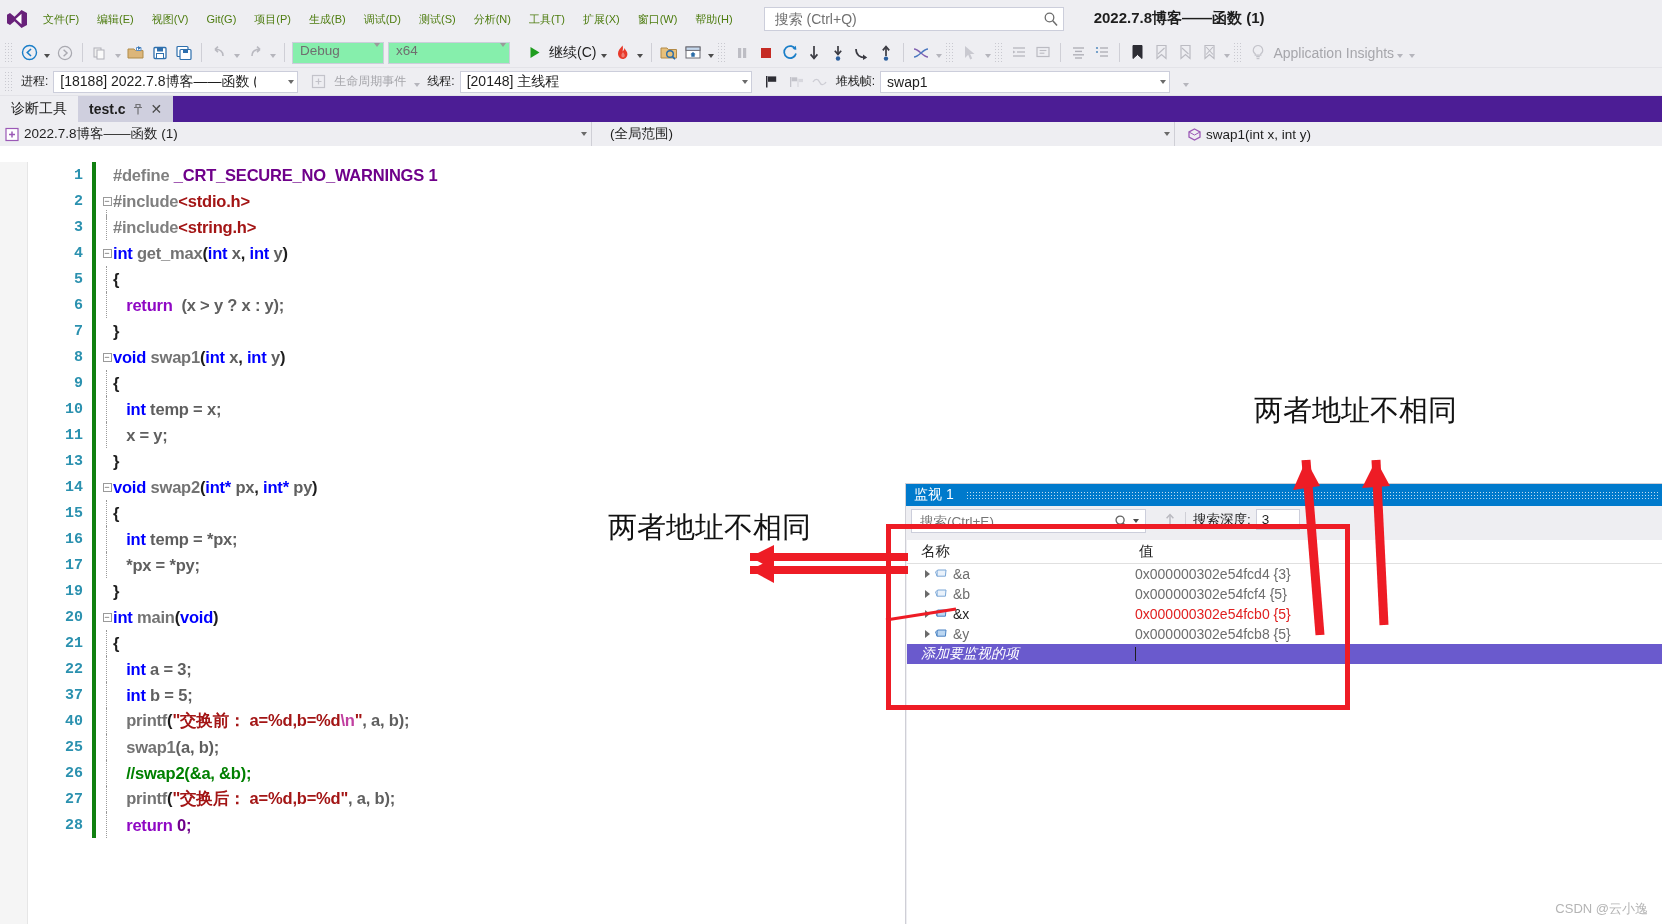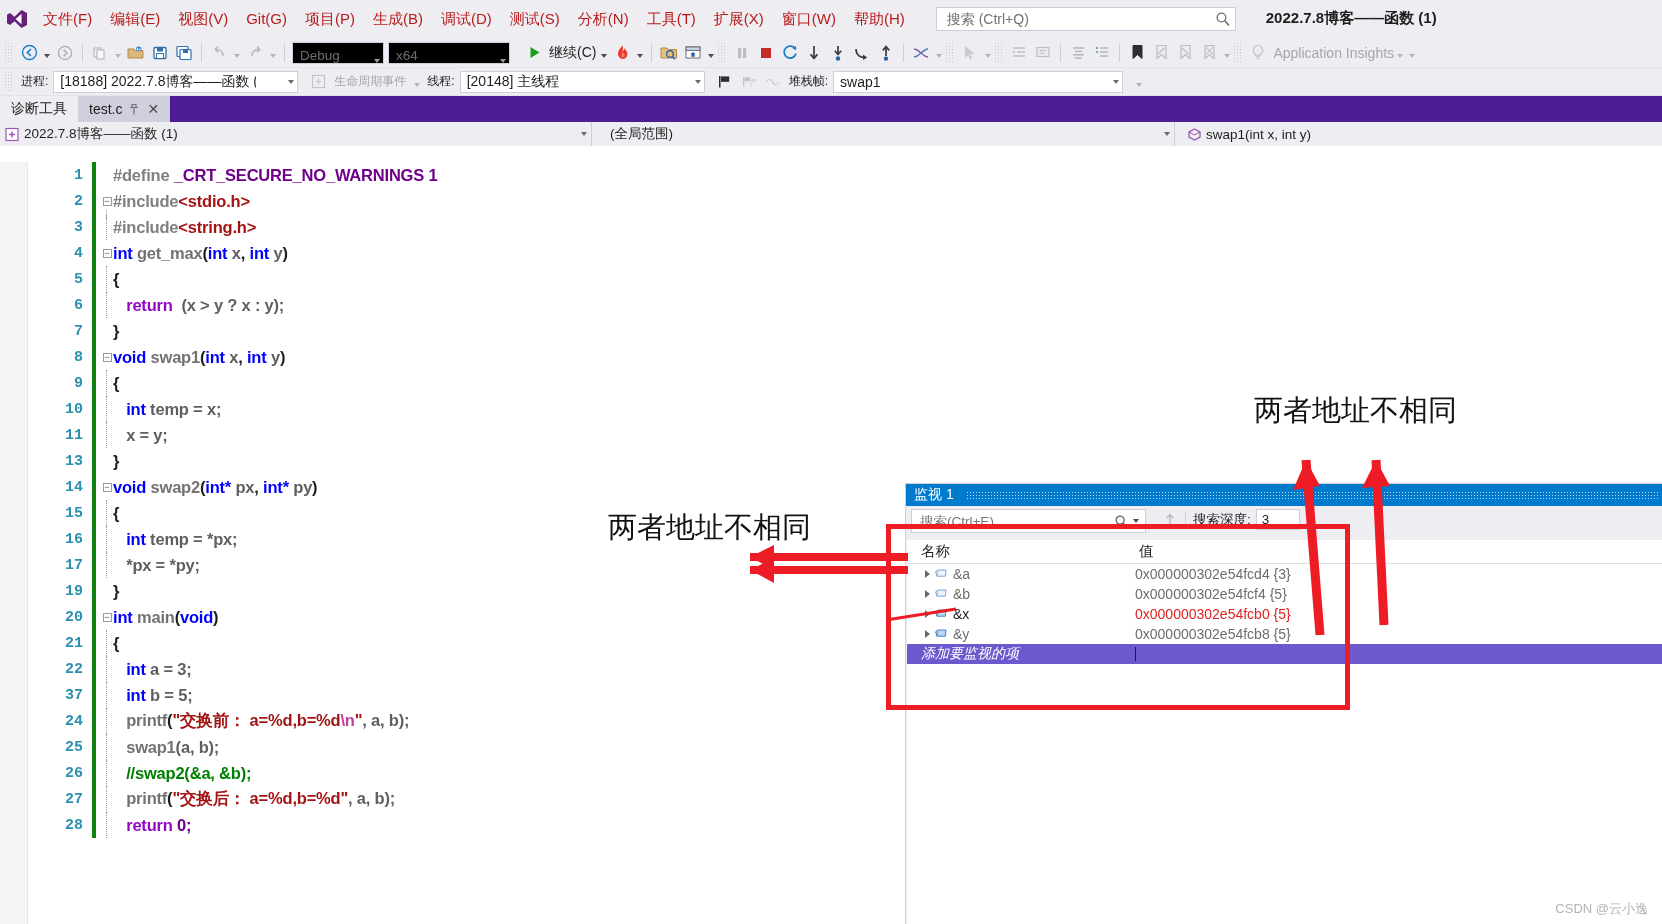--- a/index.html
+++ b/index.html
@@ -15,22 +15,22 @@
   
   .menubar {
     height:38px; background:#eeeef2; display:flex; align-items:center;
     border-bottom:1px solid #eeeef2;
   }
   .vs-logo {
     width:34px; height:38px; display:flex; align-items:center; justify-content:center;
   }
   .vs-logo svg { display:block; }
   .menu-item {
-    padding:0 9px; height:38px; line-height:38px; font-size:15px;
-    color:#b91c1c; white-space:nowrap; cursor:default;
+    padding:0 9px; height:38px; line-height:38px; font-size:11px;
+    color:#4d7c0f; white-space:nowrap; cursor:default;
   }
   .search-box {
     margin-left:22px; width:300px; height:24px; background:#fff;
     border:1px solid #cccedb; display:flex; align-items:center;
     padding:0 4px 0 8px;
   }
   .search-box input {
     border:0; outline:0; flex:1; font-size:14px; color:#6d6d6d;
     font-family:inherit; background:transparent;
   }
@@ -51,22 +51,22 @@
     background-size:3px 3px; opacity:.9; }
   .tb-btn { width:24px; height:24px; display:flex; align-items:center; justify-content:center;
     border-radius:2px; }
   .tb-sep { width:1px; height:19px; background:#cfcfd6; margin:0 5px; }
   .tb-caret { width:12px; height:24px; display:flex; align-items:flex-end; justify-content:center;
     padding-bottom:7px; }
   .tb-caret i { width:0;height:0;border-left:3.5px solid transparent;border-right:3.5px solid transparent;
     border-top:4px solid #4c4c4c; display:block; }
   .tb-caret.dim i { border-top-color:#b5b5bc; }
   .tb-combo {
-    height:22px; min-width:80px; background:#000000; border:1px solid #cccedb;
-    display:flex; align-items:flex-end; justify-content:space-between;
+    height:22px; min-width:80px; background:#86efac; border:1px solid #cccedb;
+    display:flex; align-items:flex-start; justify-content:space-between;
     padding:0 3px 0 7px; font-size:13.5px; color:#6f6f6f; margin:0 2px;
   }
   .tb-combo .cv { white-space:nowrap; overflow:hidden; }
   .tb-combo .cc { width:0;height:0;border-left:3.5px solid transparent;border-right:3.5px solid transparent;
     border-top:4px solid #9a9a9a; margin-left:8px; flex:0 0 auto;}
   .tb-label { font-size:14px; color:#1e1e1e; padding:0 2px 0 3px; white-space:nowrap; }
   .tb-ai { font-size:14px; color:#a6a6ab; padding-left:3px; white-space:nowrap; }
 
   
   .dbgbar { height:28px; background:#eeeef2; display:flex; align-items:center;
@@ -80,21 +80,21 @@
   .dbg-combo .cc { width:0;height:0;border-left:3.5px solid transparent;border-right:3.5px solid transparent;
     border-top:4px solid #6a6a6a; margin-left:8px; flex:0 0 auto;}
 
   
   .tabstrip { height:26px; background:#4c1d95; display:flex; align-items:stretch; }
   .tab {
     display:flex; align-items:center; gap:7px; padding:0 11px; font-size:14px;
     color:#1e1e1e; white-space:nowrap;
   }
   .tab.inactive { background:#eeeef2; color:#1e1e1e; }
-  .tab.active { background:#cfcfde; font-weight:normal; }
+  .tab.active { background:#cfcfde; font-weight:bold; }
   .tab .ticon { width:11px; height:13px; opacity:.7; }
   .tab .tclose { font-size:14px; color:#4a4a4a; }
 
   
   .navbar { height:24px; background:#eeeef2; display:flex; align-items:stretch;
     border-bottom:1px solid #cfcfd6; }
   .nav-combo { height:24px; background:#eeeef2; border-right:1px solid #cfcfd6;
     display:flex; align-items:center; padding:0 4px 0 5px; font-size:13.5px; color:#1e1e1e; }
   .nav-combo .nv { flex:1; white-space:nowrap; overflow:hidden; }
   .nav-combo .ncc { width:0;height:0;border-left:3.5px solid transparent;border-right:3.5px solid transparent;
@@ -514,21 +514,21 @@
     <svg width="15" height="15" viewBox="0 0 15 15">
       <rect x="1.5" y="1.5" width="12" height="12" fill="none" stroke="#c3c3ca" stroke-width="1.2"></rect>
       <path d="M4.5 7.5 h6 M7.5 4.5 v6" stroke="#c3c3ca" stroke-width="1.2"></path>
     </svg>
   </div>
   <div class="dbg-lab dim">生命周期事件</div>
   <div class="tb-caret dim">
       <i></i>
     </div>
   <div class="dbg-lab">线程:</div>
-  <div class="dbg-combo" style="width:245px">
+  <div class="dbg-combo" style="width:292px">
     <span class="cv">[20148] 主线程</span>
     <span class="cc"></span>
   </div>
   <div class="tb-btn" style="margin-left:8px">
     <svg width="15" height="15" viewBox="0 0 15 15">
       <rect x="2" y="2" width="1.5" height="11.5" fill="#2d2d34"></rect>
       <path d="M4 2.4 h8.2 v5.4 H4 Z" fill="#2d2d34"></path>
     </svg>
   </div>
   <div class="tb-btn">
@@ -800,21 +800,21 @@
       <div class="lnum">37</div>
       <div class="changebar"></div>
       <div class="outline">
           <div class="vline full"></div>
         </div>
       <div class="codetext">&nbsp;&nbsp;&nbsp;<span class="tok-kw">int</span> <span class="tok-var">b = 5;</span></div>
     </div>
 
     <div class="crow">
       <div class="gut-margin"></div>
-      <div class="lnum">24</div>
+      <div class="lnum">40</div>
       <div class="changebar"></div>
       <div class="outline">
           <div class="vline full"></div>
         </div>
       <div class="codetext">&nbsp;&nbsp;&nbsp;<span class="tok-fn">printf</span><span class="tok-punct">(</span><span class="tok-str">"交换前： a=%d,b=%d</span><span class="tok-esc">\n</span><span class="tok-str">"</span><span class="tok-var">, a, b);</span></div>
     </div>
 
     <div class="crow">
       <div class="gut-margin"></div>
       <div class="lnum">25</div>

